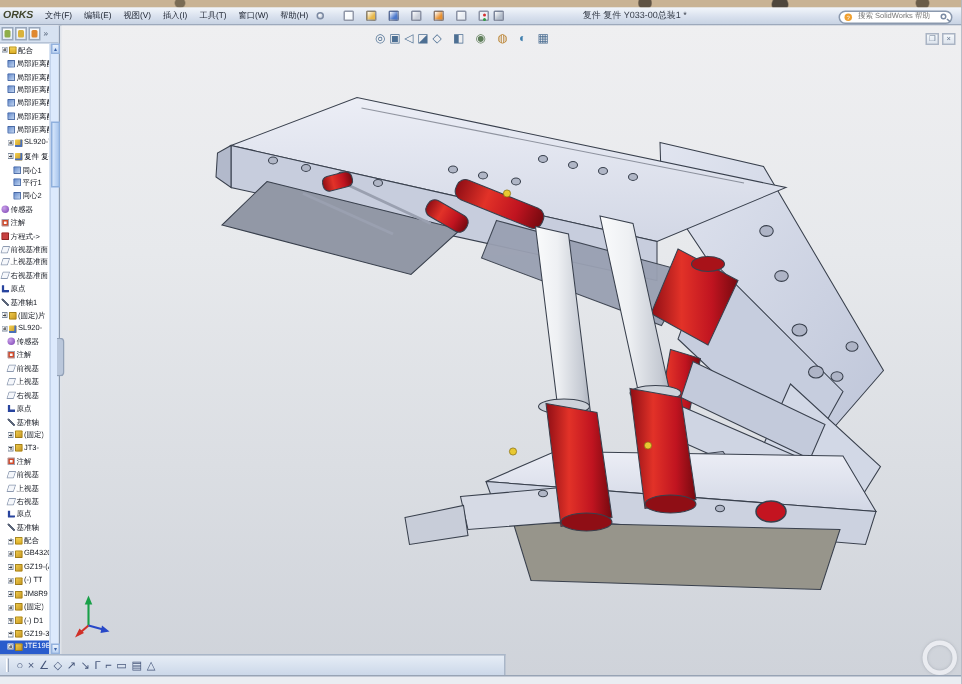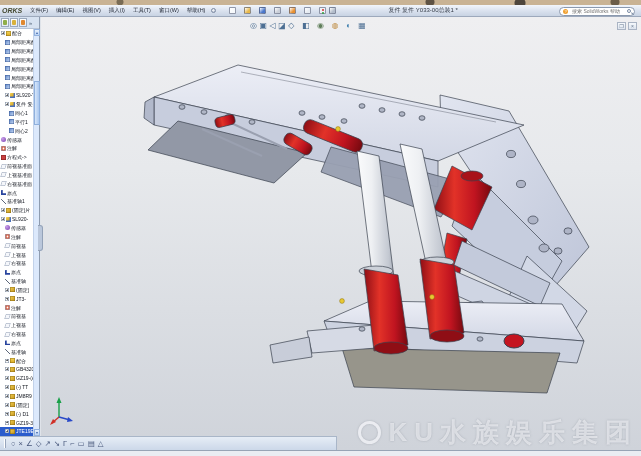--- a/index.html
+++ b/index.html
@@ -561,21 +561,20 @@
       <line x1="10" y1="22" x2="10" y2="6" stroke-width="1.4" stroke="#18a048"></line>
       <polygon points="10,2 7.5,8 12.5,8" fill="#18a048" stroke="none"></polygon>
       <line x1="10" y1="22" x2="3" y2="28" stroke-width="1.4" stroke="#d03028"></line>
       <polygon points="1,30 7,27 4,24" fill="#d03028" stroke="none"></polygon>
       <line x1="10" y1="22" x2="21" y2="25" stroke-width="1.4" stroke="#2848c8"></line>
       <polygon points="24,26 19,22 18,27" fill="#2848c8" stroke="none"></polygon>
     </svg>
 
     <div class="watermark">
       <span class="wm-logo"></span>
-      <span>KU水族娱乐集团</span>
     </div>
   </div>
 
   <div class="btoolbar">
     <span class="grip"></span>
   <span class="btool">○</span>
       <span class="btool">×</span>
       <span class="btool">∠</span>
       <span class="btool">◇</span>
       <span class="btool">↗</span>

